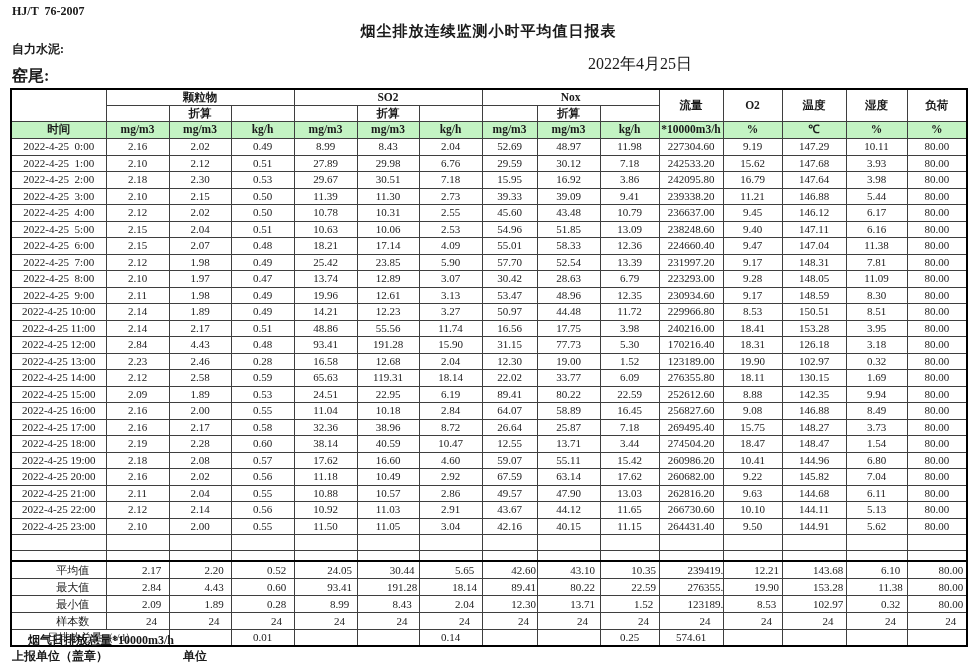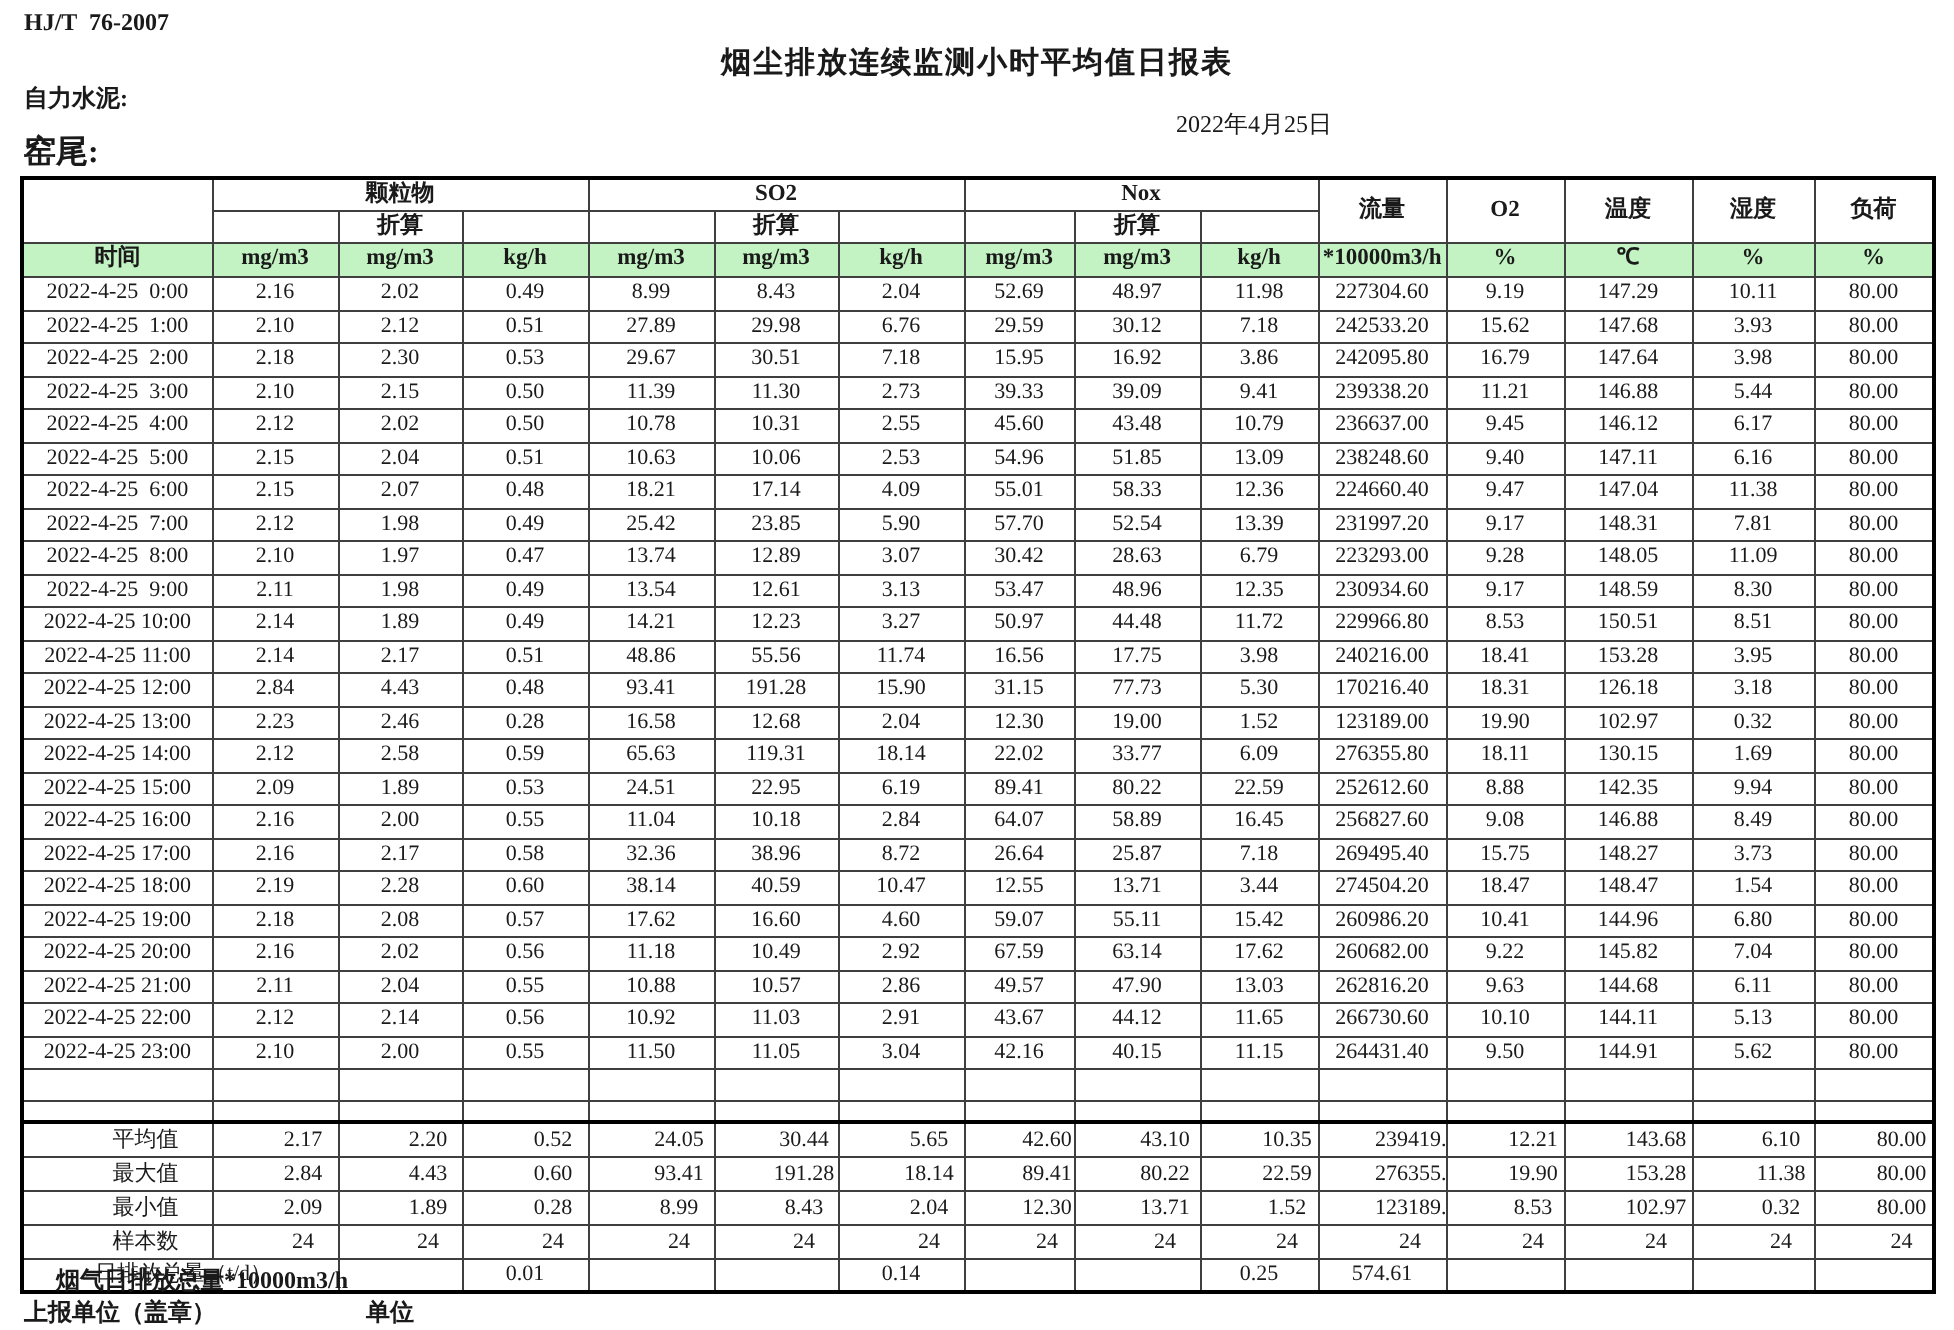--- a/index.html
+++ b/index.html
@@ -6,21 +6,21 @@
   body{
     width:977px;height:665px;background:#ffffff;position:relative;
     font-family:"Liberation Serif","DejaVu Serif",serif;color:#1a1a1a;
     overflow:hidden;
   }
   .abs{position:absolute;white-space:pre;}
   .standard{left:12px;top:4px;font-size:12px;font-weight:bold;}
   .title{left:0;top:22px;width:977px;text-align:center;font-size:15px;font-weight:bold;letter-spacing:1px;}
   .company{left:12px;top:41px;font-size:12px;font-weight:bold;}
   .location{left:12px;top:66px;font-size:16px;font-weight:bold;}
-  .date{left:588px;top:54px;font-size:12px;}
+  .date{left:588px;top:54px;font-size:16px;}
 
   table.report{
     position:absolute;left:10px;top:88px;width:956px;
     border-collapse:collapse;table-layout:fixed;
     border:2px solid #000;
   }
   td{
     border:1px solid #3f3f3f;
     text-align:center;vertical-align:middle;
     font-size:11px;line-height:1;padding:0;
@@ -262,21 +262,21 @@
         <td>9.28</td>
         <td>148.05</td>
         <td>11.09</td>
         <td>80.00</td>
       </tr>
       <tr class="data">
         <td class="time">2022-4-25  9:00</td>
         <td>2.11</td>
         <td>1.98</td>
         <td>0.49</td>
-        <td>13.54</td>
+        <td>19.96</td>
         <td>12.61</td>
         <td>3.13</td>
         <td>53.47</td>
         <td>48.96</td>
         <td>12.35</td>
         <td>230934.60</td>
         <td>9.17</td>
         <td>148.59</td>
         <td>8.30</td>
         <td>80.00</td>

